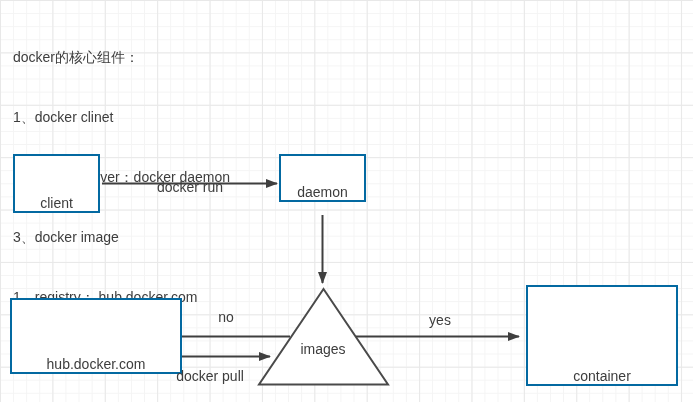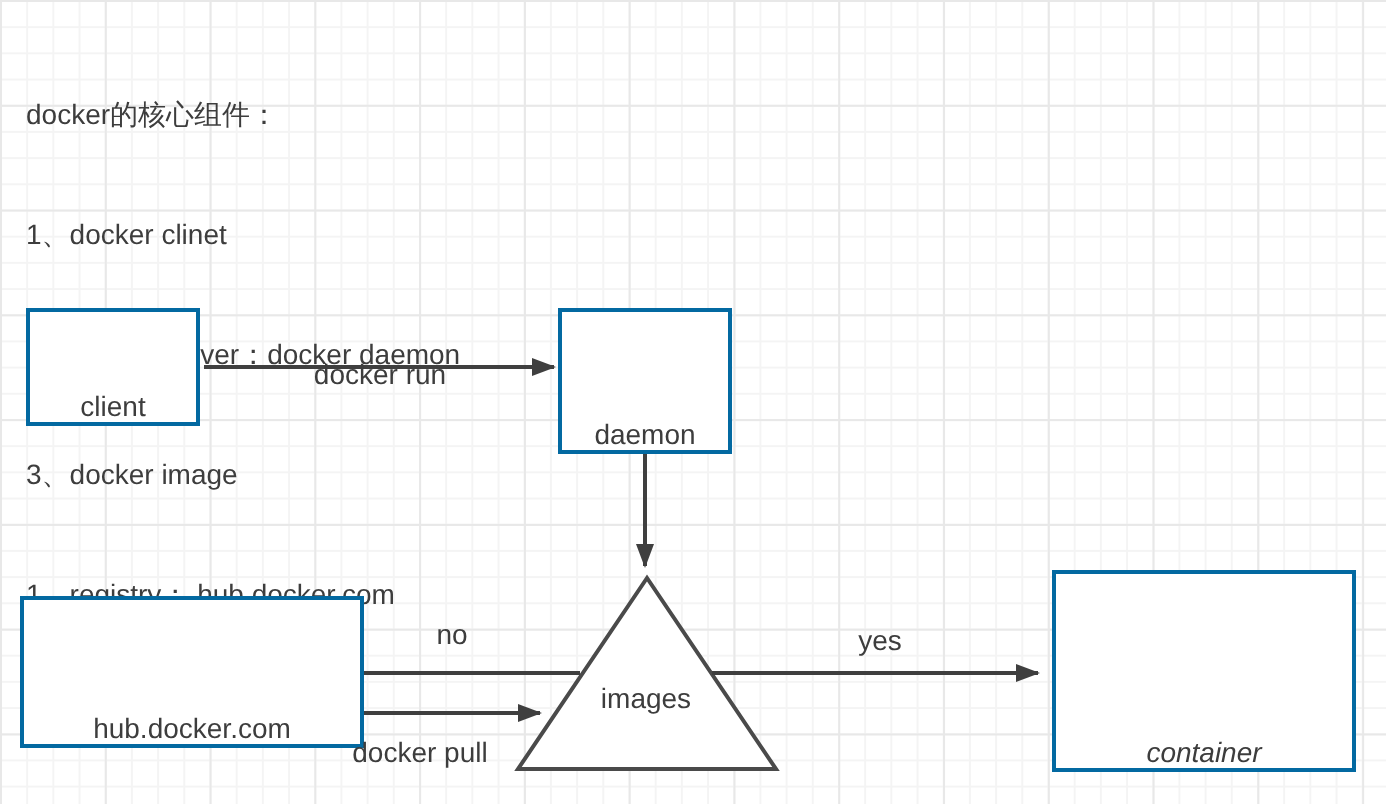--- a/index.html
+++ b/index.html
@@ -21,23 +21,23 @@
     font-size: 14px; line-height: 20px;
     white-space: pre;
   }
   .node {
     position: absolute; box-sizing: border-box;
     background: #ffffff; border: 2px solid #0369a1;
     display: flex; align-items: flex-end; justify-content: center;
     font-size: 14px;
   }
   #node-client    { left: 13px;  top: 154px; width: 87px;  height: 59px; }
-  #node-daemon    { left: 279px; top: 154px; width: 87px;  height: 73px; }
+  #node-daemon    { left: 279px; top: 154px; width: 87px;  height: 48px; }
   #node-hub       { left: 10px;  top: 298px; width: 172px; height: 76px; }
-  #node-container { left: 526px; top: 285px; width: 152px; height: 101px; font-style: italic; }
+  #node-container { left: 526px; top: 285px; width: 152px; height: 101px; }
   .edge-label {
     position: absolute; font-size: 14px;
     transform: translate(-50%, -50%);
     white-space: nowrap;
   }
   #label-docker-run  { left: 190px; top: 171px; margin-top: 16px; }
   #label-no          { left: 226px; top: 317px; }
   #label-docker-pull { left: 210px; top: 376px; }
   #label-yes         { left: 440px; top: 320px; }
   #label-images      { left: 323px; top: 349px; }

